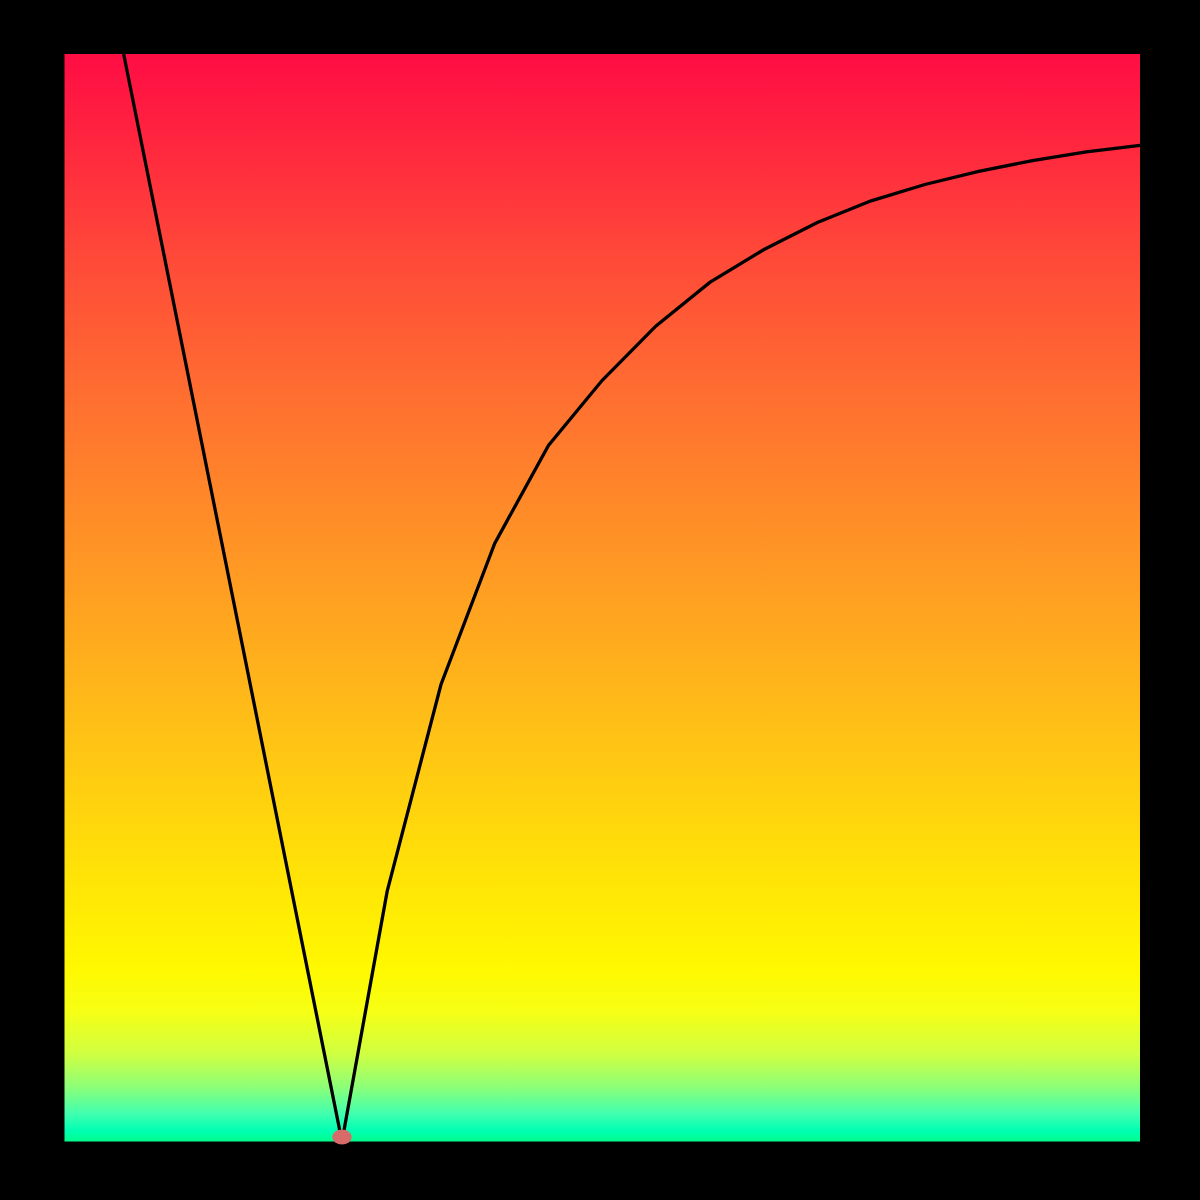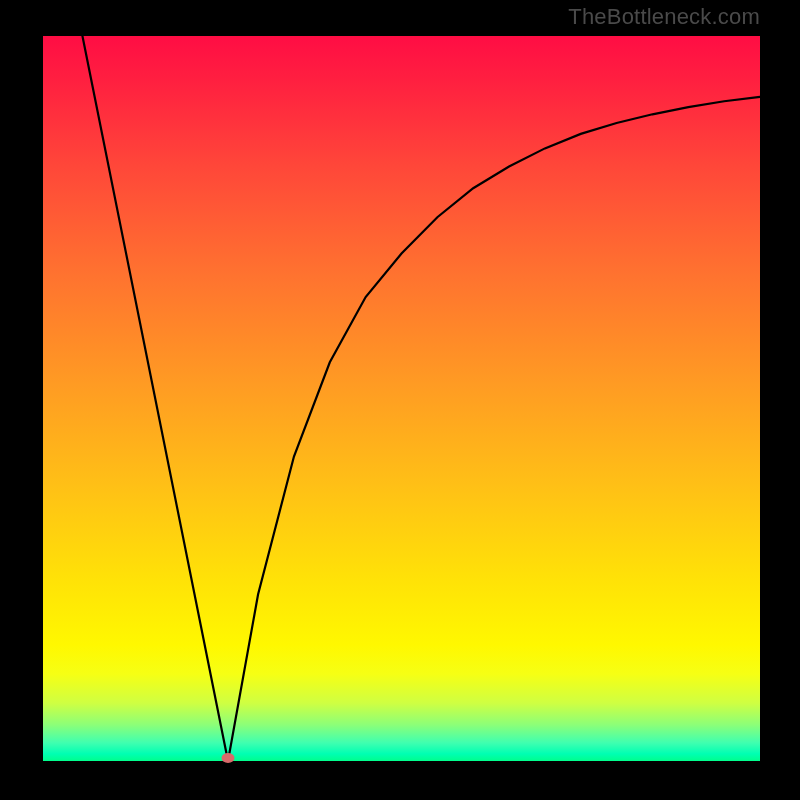--- a/index.html
+++ b/index.html
@@ -59,21 +59,20 @@
     width: 717px;
     height: 725px;
     overflow: visible;
   }
 </style>
 </head>
 <body>
 
 <div class="frame">
 
-  <div class="watermark">TheBottleneck.com</div>
 
   <div class="plot-area">
     <svg class="curve" viewBox="0 0 717 725" preserveAspectRatio="none">
 
       <path id="left-branch" fill="none" stroke="#000" stroke-width="2.2" stroke-linecap="round" d="M39.44 0.00 L184.99 725.00"></path>
 
       <path id="right-branch" fill="none" stroke="#000" stroke-width="2.2" stroke-linecap="round" d="M184.99 725.00 L215.10 558.25 L250.95 420.50 L286.80 326.25 L322.65 261.00 L358.50 217.50 L394.35 181.25 L430.20 152.25 L466.05 130.50 L501.90 112.38 L537.75 97.88 L573.60 87.00 L609.45 78.30 L645.30 71.05 L681.15 65.25 L717.00 60.90"></path>
 
       <ellipse id="vertex-marker" rx="6.5" ry="5" cx="184.99" cy="722.00" fill="#d86a6a"></ellipse>
     </svg>

